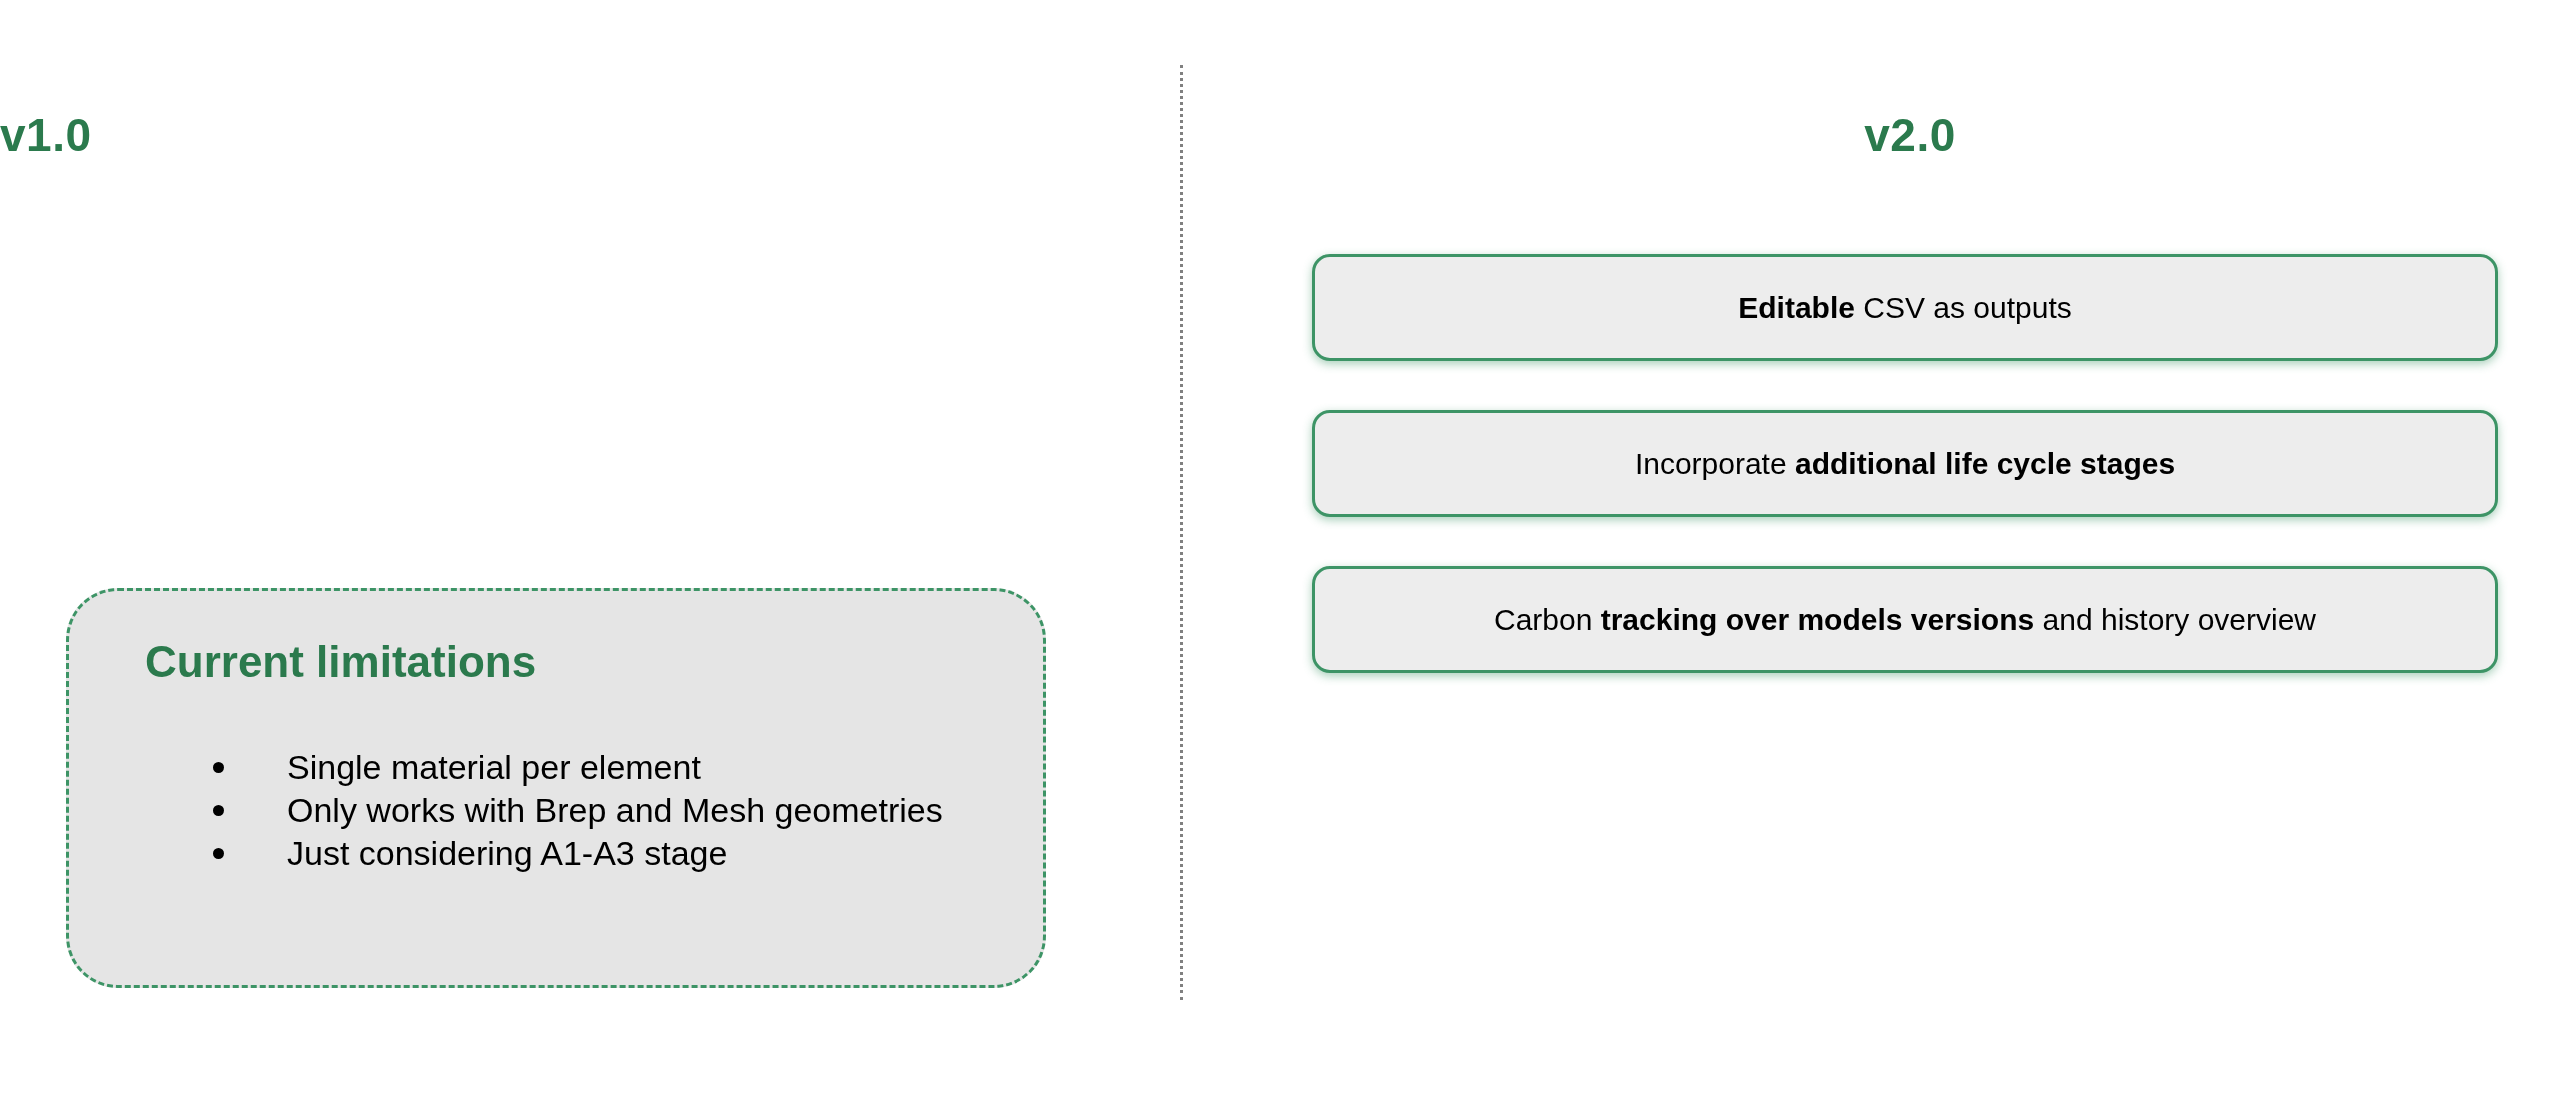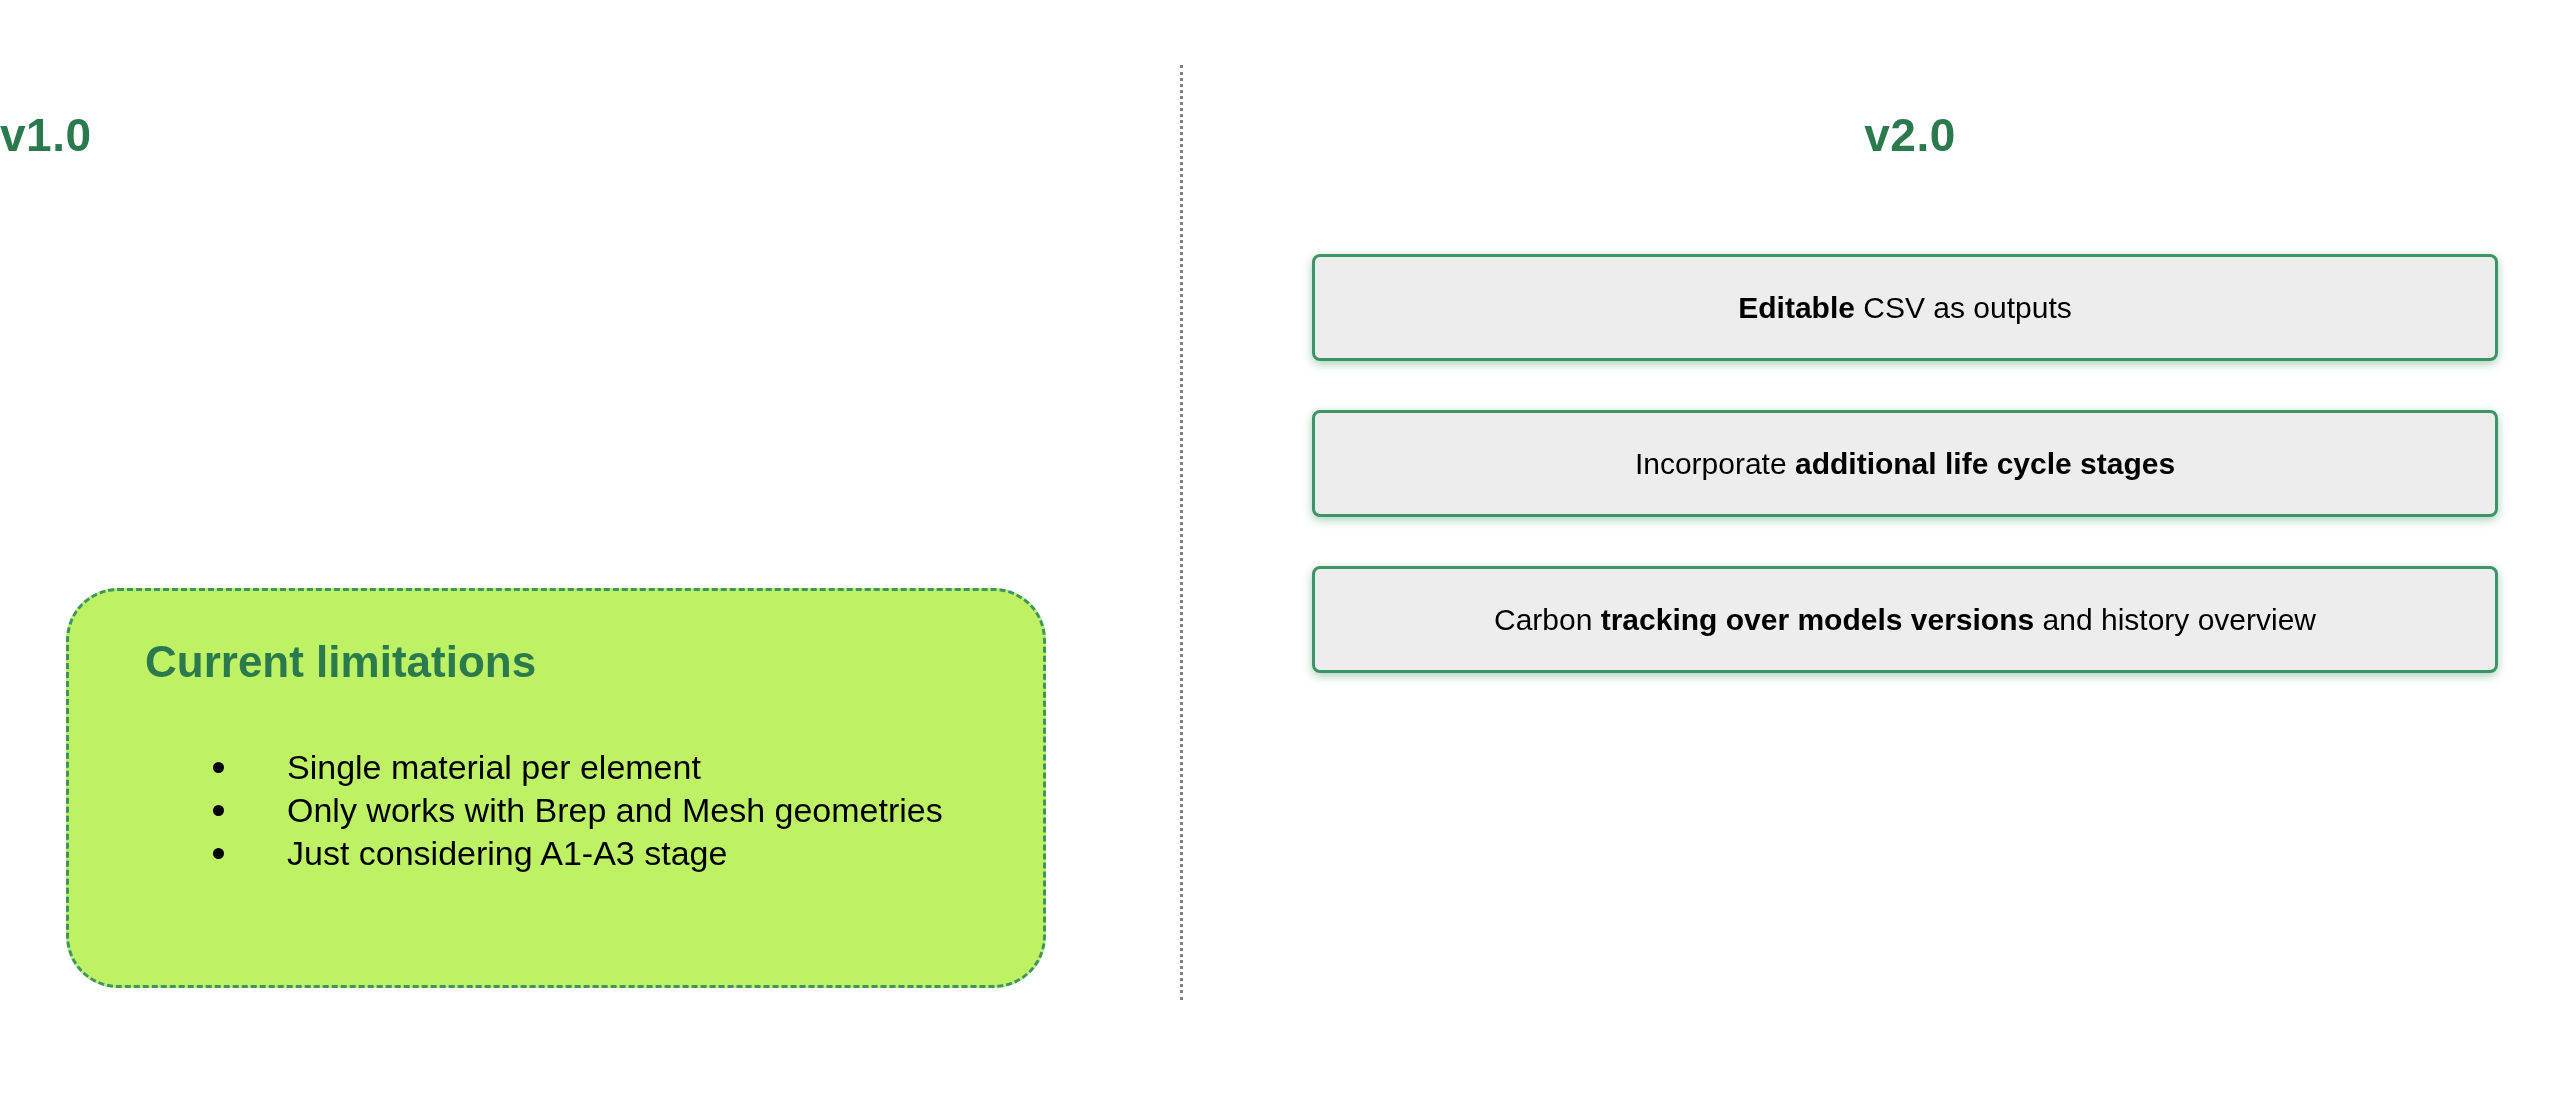--- a/index.html
+++ b/index.html
@@ -52,21 +52,21 @@
   
   #limitations-card {
     position: absolute;
     left: 66px;
     top: 588px;
     width: 980px;
     height: 400px;
     box-sizing: border-box;
     border: 3px dashed #3d9466;
     border-radius: 52px;
-    background: #bef264;
+    background: #e5e5e5;
   }
   #limitations-heading {
     position: absolute;
     left: 76px;
     top: 46px;
     font-size: 44px;
     font-weight: bold;
     color: #2b7a4d;
     white-space: nowrap;
   }
@@ -107,21 +107,21 @@
     top: 254px;
     width: 1186px;
   }
   .feature-box {
     box-sizing: border-box;
     width: 100%;
     height: 107px;
     margin-bottom: 49px;
     background: #ededed;
     border: 3px solid #3d9466;
-    border-radius: 8px;
+    border-radius: 18px;
     box-shadow: 0 3px 10px rgba(61, 148, 102, 0.45);
     display: flex;
     align-items: center;
     justify-content: center;
     text-align: center;
     padding: 0 34px;
   }
   .feature-box .feature-text {
     font-size: 30px;
     line-height: 38px;

